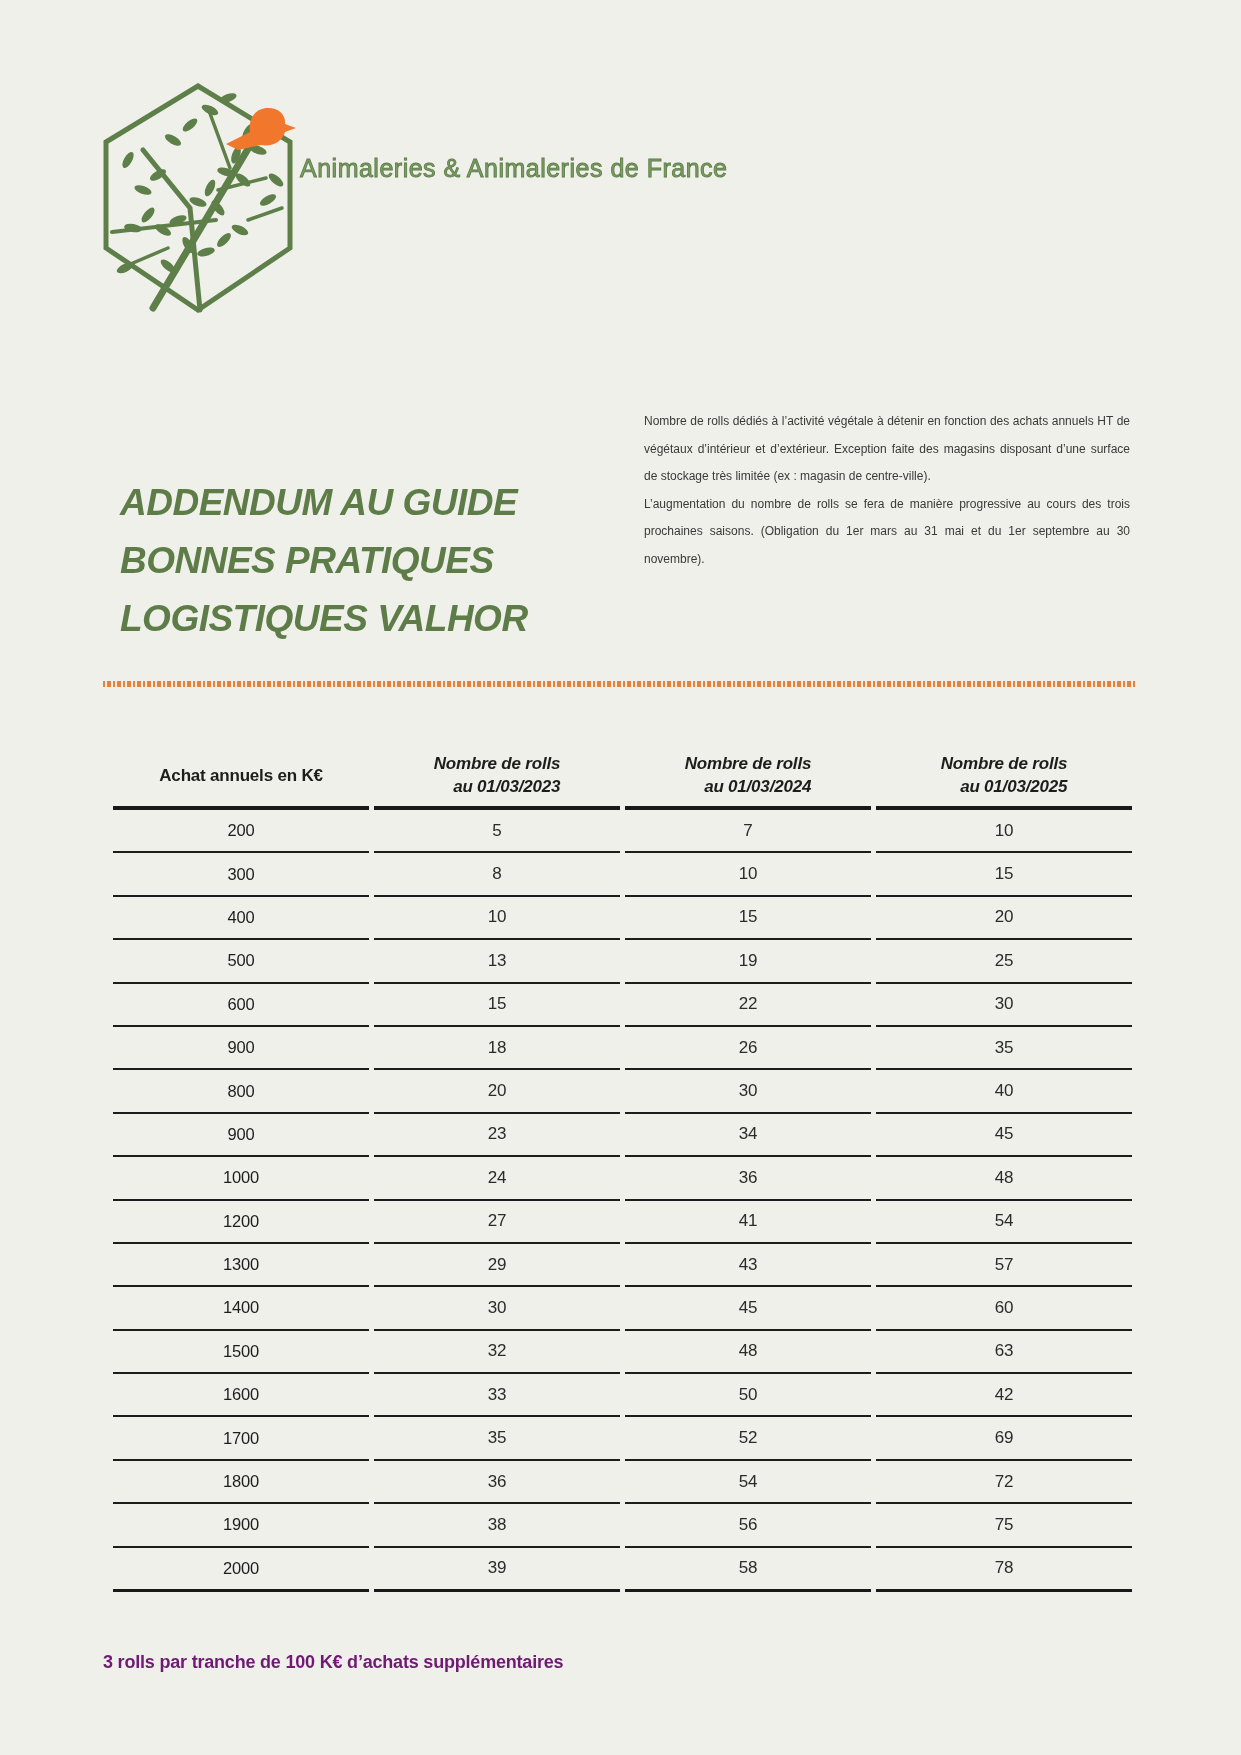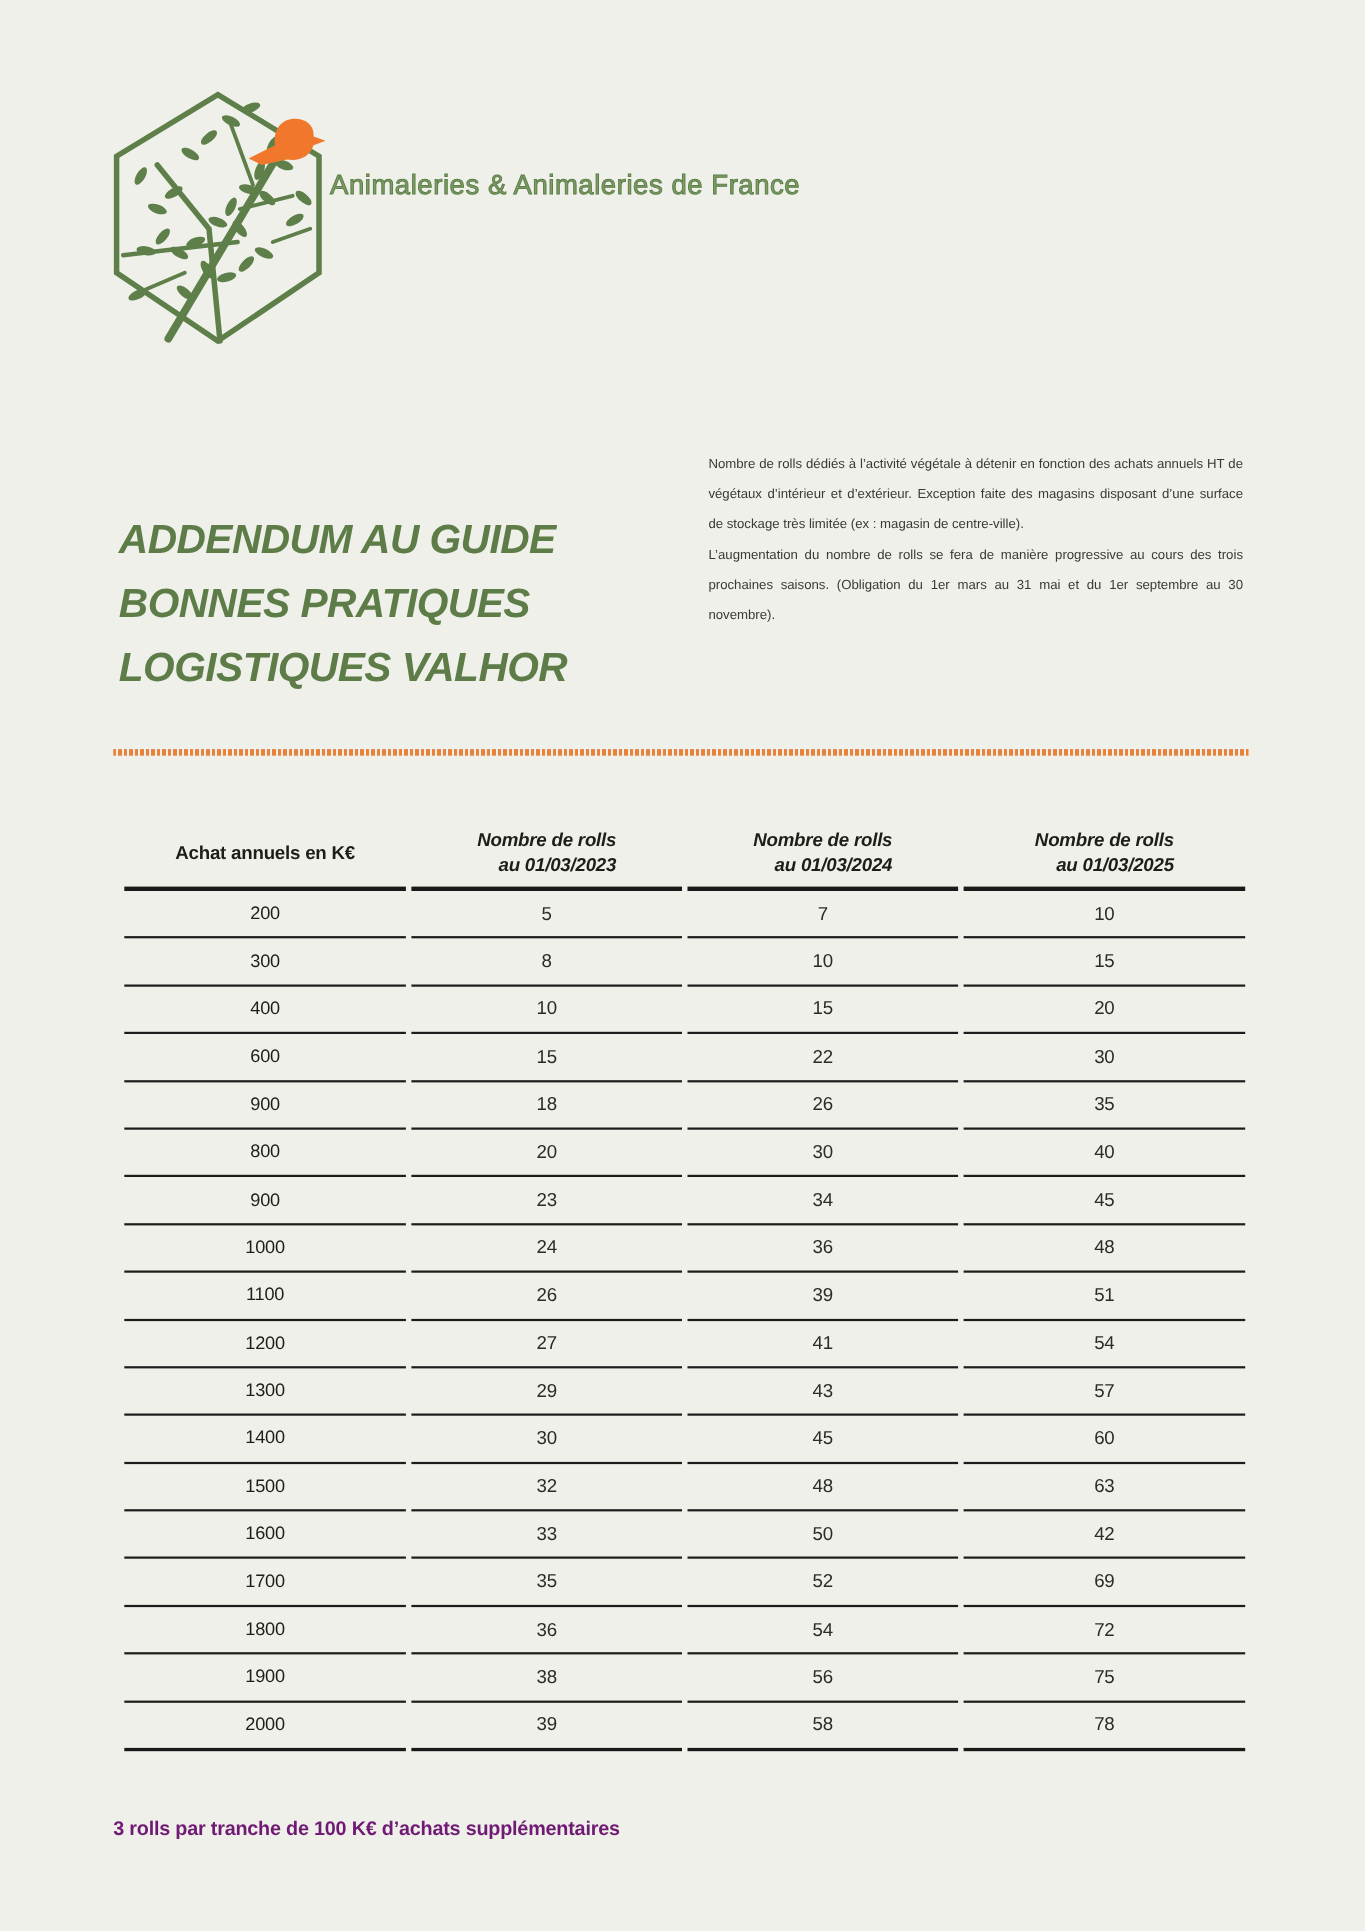--- a/index.html
+++ b/index.html
@@ -17,21 +17,21 @@
     font-size:25px;line-height:33px;font-weight:400;
     color:#7d9c66;
     -webkit-text-stroke:0.9px #5e7f49;
     letter-spacing:0.5px;
   }
   
   .doc-title{
     position:absolute;left:108px;top:462px;width:480px;
     font-size:37px;line-height:58px;font-weight:bold;font-style:italic;
     color:#5d7c47;letter-spacing:-0.5px;
-    margin:0;
+    margin:12px;
   }
   
   .intro{
     position:absolute;left:644px;top:364px;width:486px;
     font-size:12px;line-height:27.5px;color:#3a3a36;
     text-align:justify;
     margin-top:44px;
   }
   .intro p{margin:0;}
   
@@ -184,20 +184,26 @@
           <td>10</td>
           <td>15</td>
         </tr>
         <tr>
           <td class="achat">400</td>
           <td>10</td>
           <td>15</td>
           <td>20</td>
         </tr>
         <tr>
+          <td class="achat">500</td>
+          <td>13</td>
+          <td>19</td>
+          <td>25</td>
+        </tr>
+        <tr>
           <td class="achat">600</td>
           <td>15</td>
           <td>22</td>
           <td>30</td>
         </tr>
         <tr>
           <td class="achat">900</td>
           <td>18</td>
           <td>26</td>
           <td>35</td>
@@ -214,26 +220,20 @@
           <td>34</td>
           <td>45</td>
         </tr>
         <tr>
           <td class="achat">1000</td>
           <td>24</td>
           <td>36</td>
           <td>48</td>
         </tr>
         <tr>
-          <td class="achat">1100</td>
-          <td>26</td>
-          <td>39</td>
-          <td>51</td>
-        </tr>
-        <tr>
           <td class="achat">1200</td>
           <td>27</td>
           <td>41</td>
           <td>54</td>
         </tr>
         <tr>
           <td class="achat">1300</td>
           <td>29</td>
           <td>43</td>
           <td>57</td>

